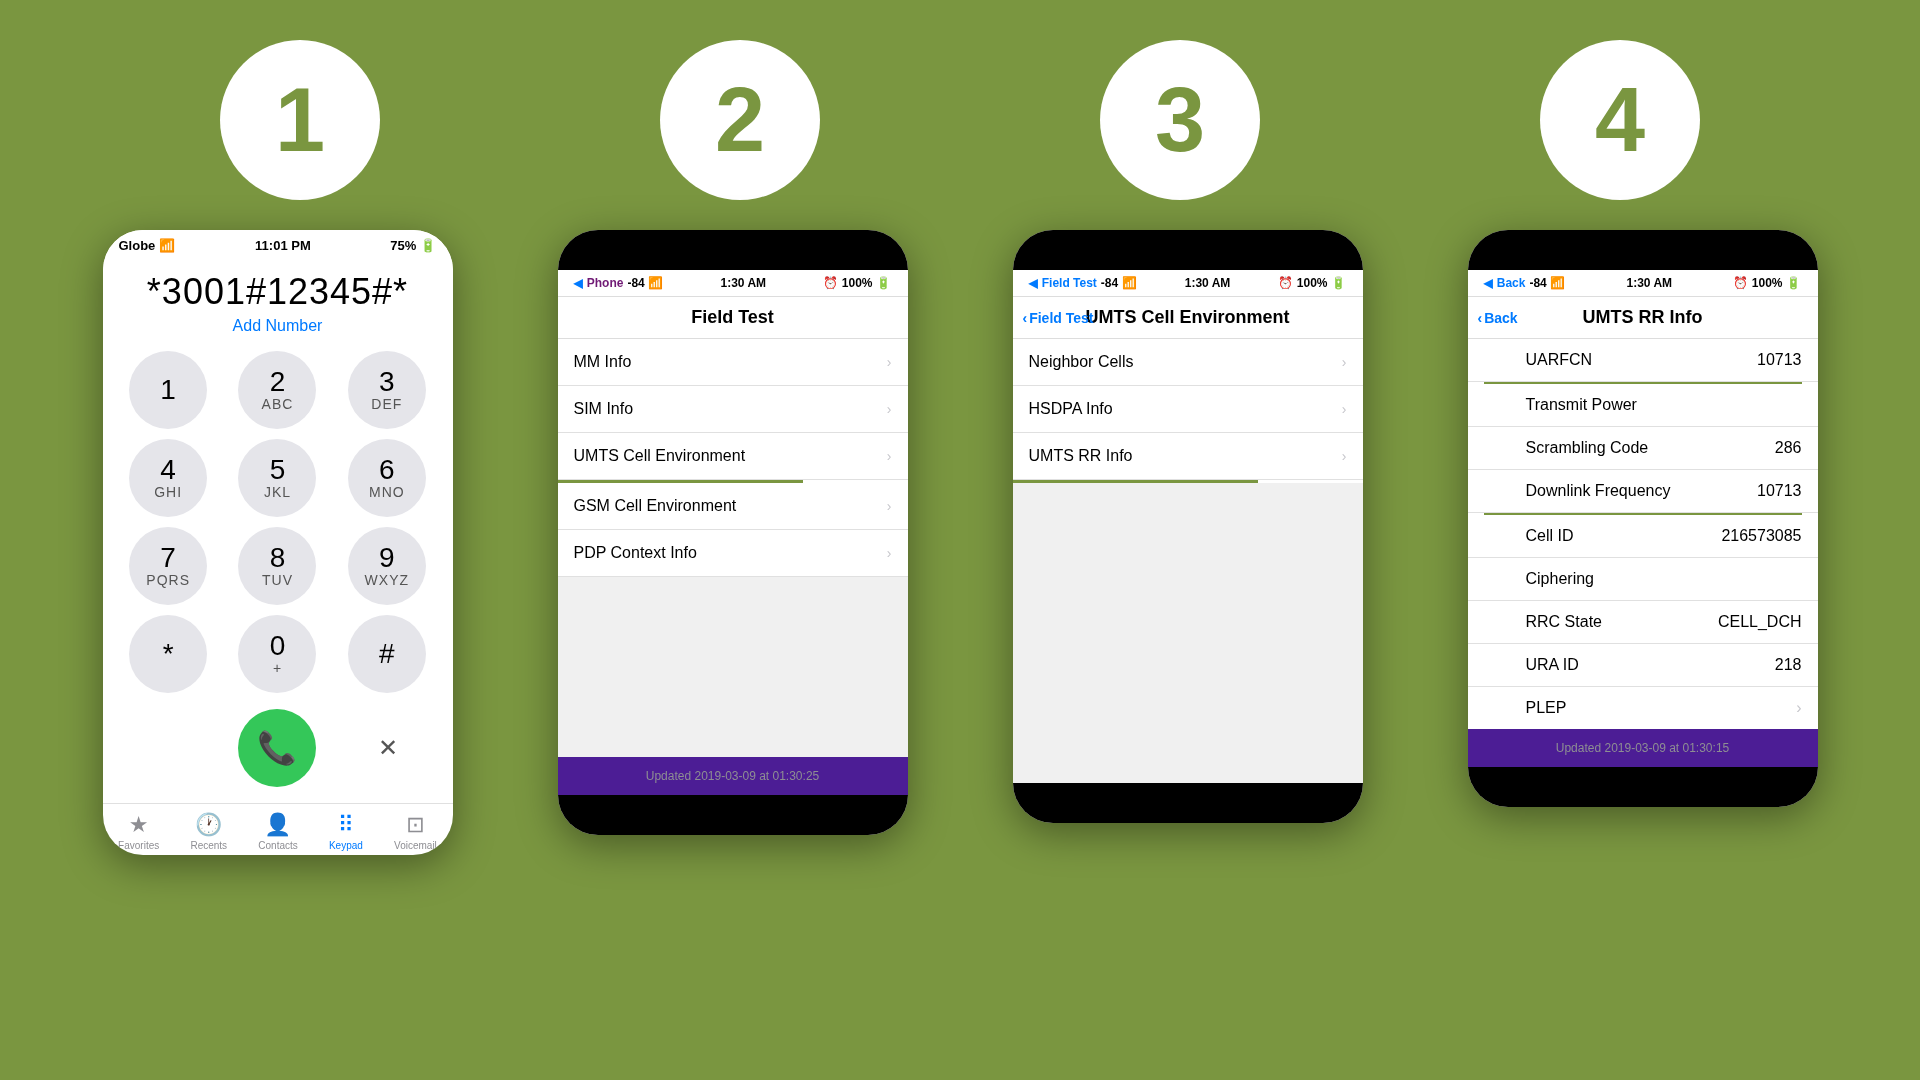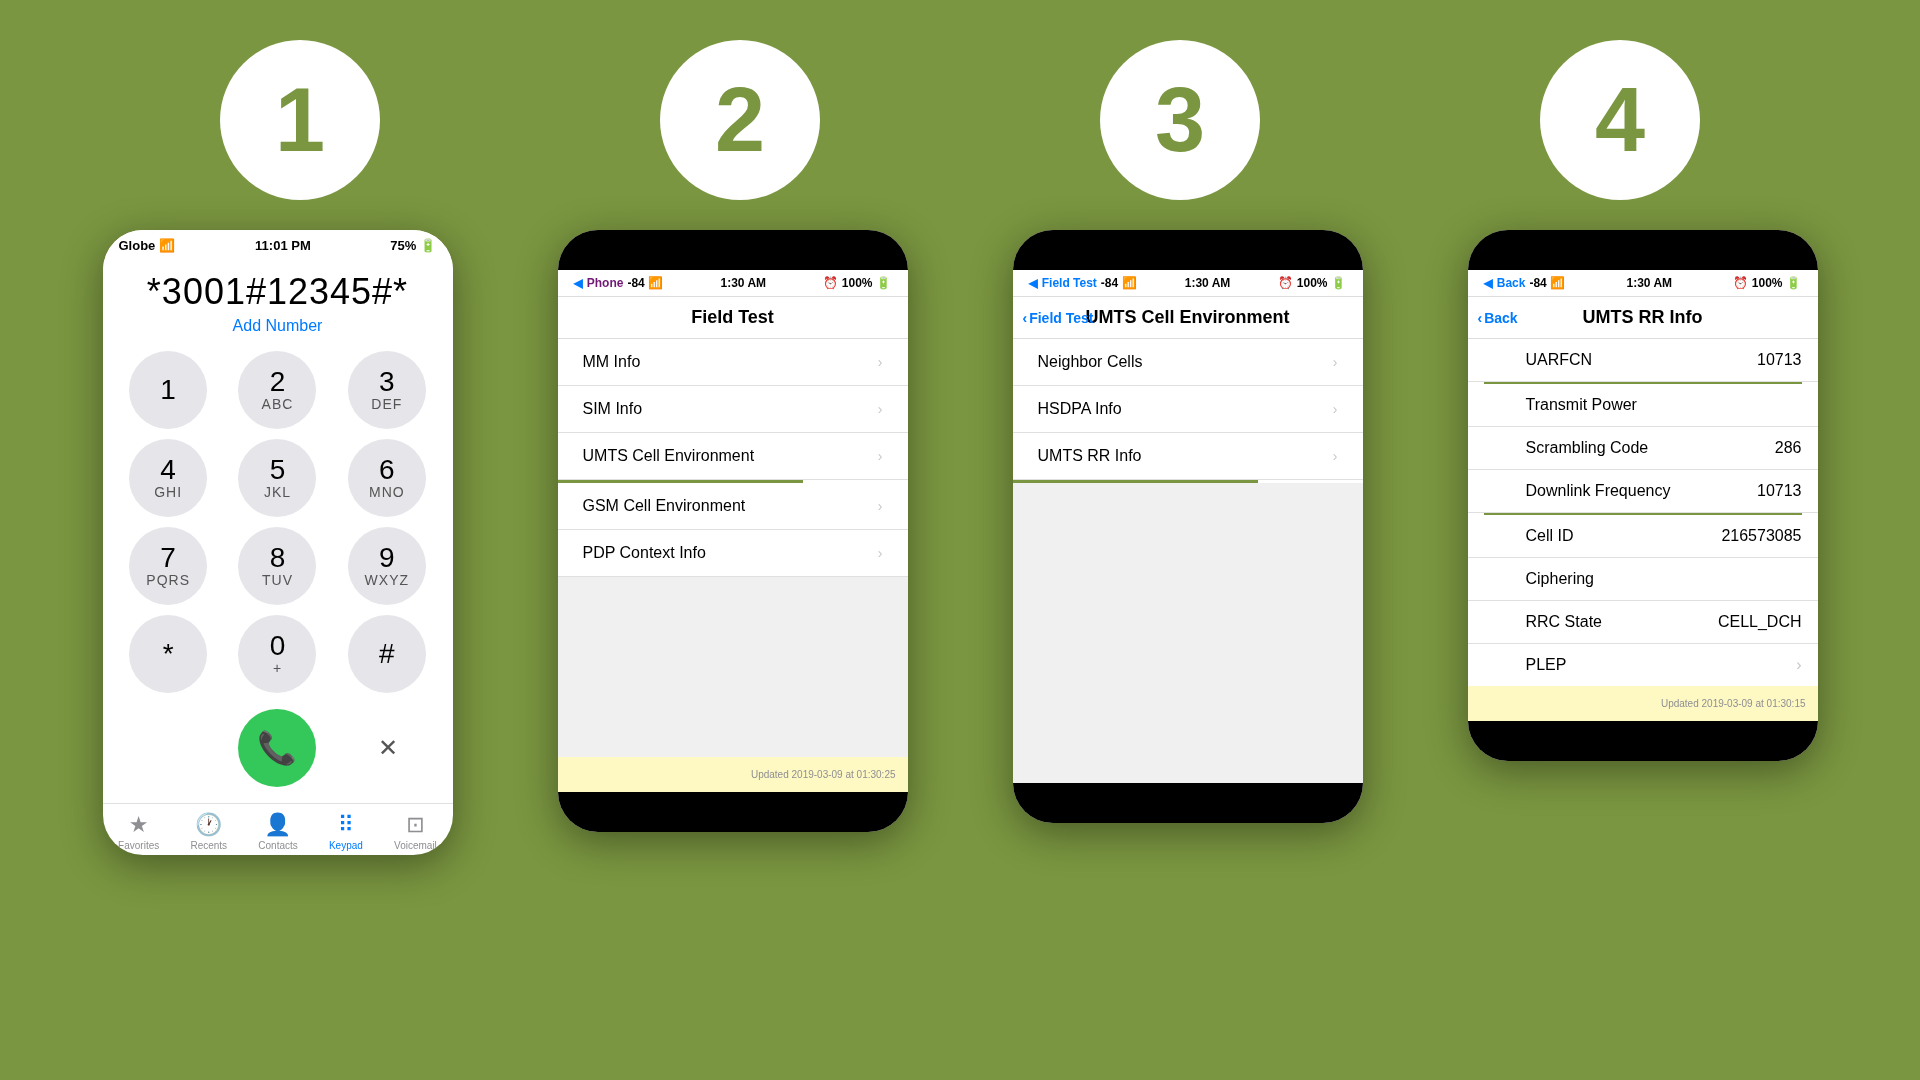--- a/index.html
+++ b/index.html
@@ -231,46 +231,46 @@
     }
 
     .ios-list {
       background: white;
     }
 
     .ios-list-item {
       display: flex;
       align-items: center;
       justify-content: space-between;
-      padding: 14px 25px;
+      padding: 14px 16px;
       border-bottom: 1px solid #e0e0e0;
       background: white;
       font-size: 16px;
       position: relative;
     }
 
     .ios-list-item.highlighted {
       background: white;
     }
 
     .ios-list-item .item-label { color: black; }
     .ios-list-item .chevron { color: #c7c7cc; font-size: 14px; }
 
     .green-bar {
       height: 3px;
       background: #7a9640;
       width: 70%;
     }
 
     .ios-footer {
-      text-align: right;
+      text-align: center;
       padding: 12px;
-      font-size: 10px;
+      font-size: 12px;
       color: #8e8e93;
-      background: #fef9c3;
+      background: #4c1d95;
     }
 
     .ios-bottom-bar {
       background: black;
       height: 40px;
     }
 
     
     .rr-item {
       display: flex;
@@ -558,20 +558,24 @@
         <div class="rr-item">
           <span class="rr-label">Ciphering</span>
           <span class="rr-value"></span>
         </div>
 
         <div class="rr-item">
           <span class="rr-label">RRC State</span>
           <span class="rr-value">CELL_DCH</span>
         </div>
 
+        <div class="rr-item">
+          <span class="rr-label">URA ID</span>
+          <span class="rr-value">218</span>
+        </div>
 
         <div class="rr-item" style="border-bottom: none;">
           <span class="rr-label">PLEP</span>
           <span class="chevron" style="color:#c7c7cc;">›</span>
         </div>
       </div>
       <div class="ios-footer">Updated 2019-03-09 at 01:30:15</div>
       <div class="ios-bottom-bar"></div>
     </div>
   </div>

